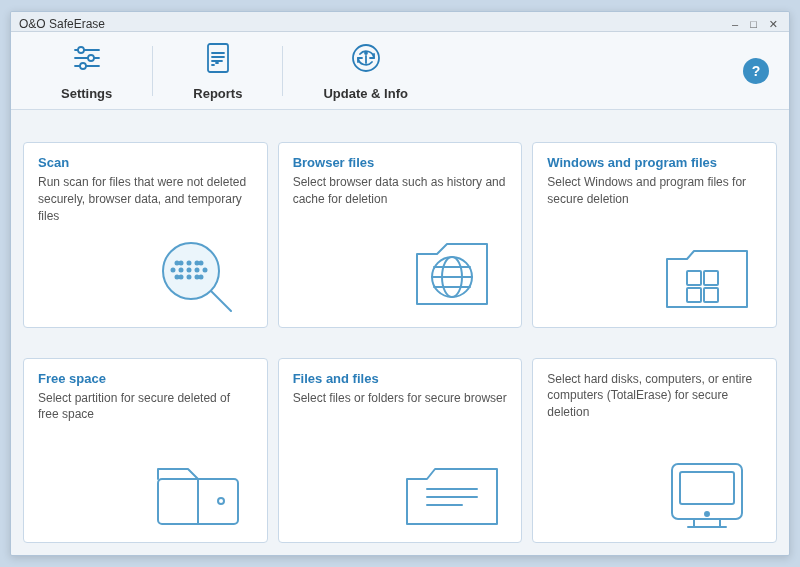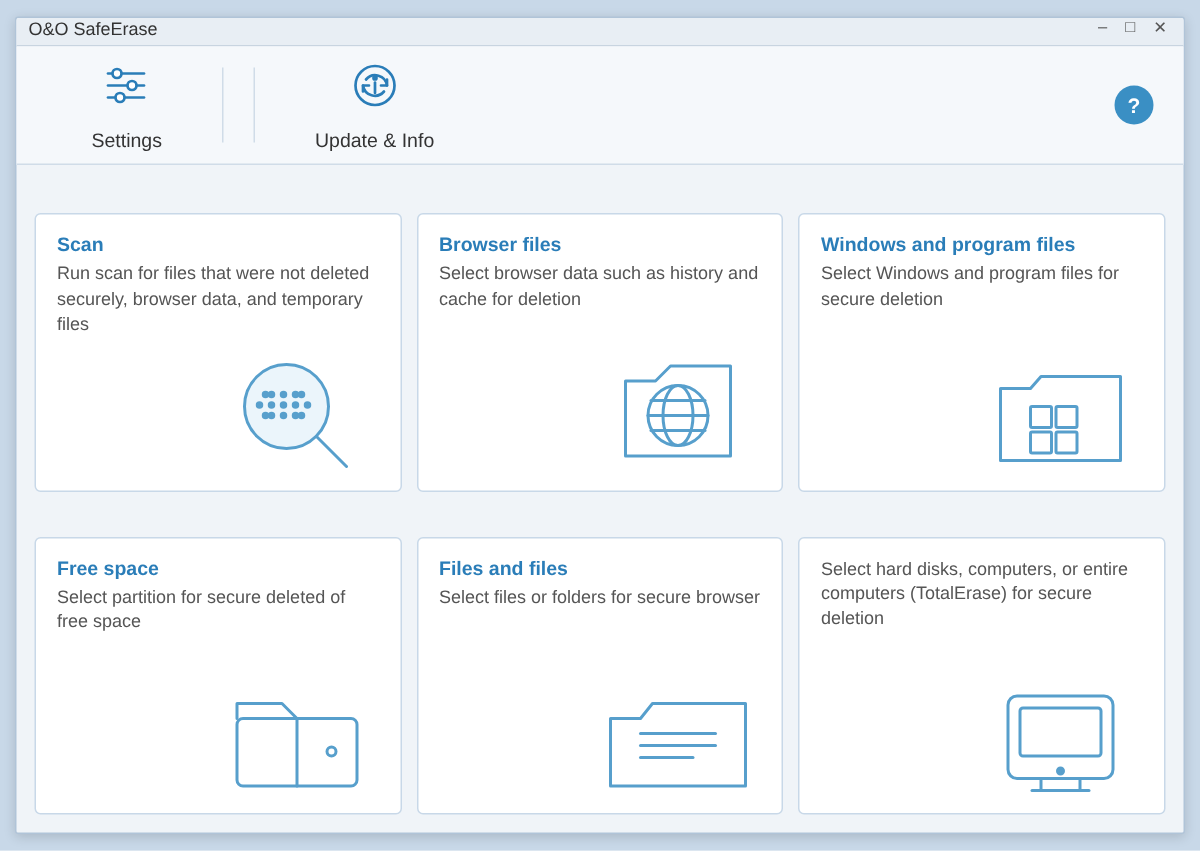--- a/index.html
+++ b/index.html
@@ -21,21 +21,21 @@
       border-radius: 2px;
       display: flex;
       flex-direction: column;
       box-shadow: 0 2px 8px rgba(0,0,0,0.15);
     }
     .titlebar {
       background: #e8eef4;
       border-bottom: 1px solid #c8d4e0;
       height: 28px;
       display: flex;
-      align-items: flex-start;
+      align-items: flex-end;
       justify-content: space-between;
       padding: 0 8px;
       border-radius: 2px 2px 0 0;
     }
     .titlebar-title {
       font-size: 12px;
       color: #333;
       font-weight: 400;
     }
     .titlebar-controls {
@@ -60,20 +60,21 @@
     .toolbar-item {
       display: flex;
       flex-direction: column;
       align-items: center;
       justify-content: center;
       padding: 8px 30px;
       cursor: pointer;
       border-radius: 4px;
       gap: 6px;
       position: relative;
+      font-weight: bold;
     }
     .toolbar-item-label {
       font-size: 13px;
       color: #333;
     }
     .toolbar-separator {
       width: 1px;
       height: 50px;
       background: #d0dce8;
       margin: 0 10px;
@@ -161,20 +162,35 @@
           <circle cx="12" cy="10" r="3" fill="white" stroke="#2a7db8" stroke-width="1.8"></circle>
           <circle cx="22" cy="18" r="3" fill="white" stroke="#2a7db8" stroke-width="1.8"></circle>
           <circle cx="14" cy="26" r="3" fill="white" stroke="#2a7db8" stroke-width="1.8"></circle>
         </svg>
       </span>
       <span class="toolbar-item-label">Settings</span>
     </div>
 
     <div class="toolbar-separator"></div>
 
+    <div class="toolbar-item">
+      <span>
+        <svg width="36" height="36" viewBox="0 0 36 36" fill="none" stroke="#2a7db8" stroke-width="1.8" stroke-linecap="round" stroke-linejoin="round">
+          <rect x="8" y="4" width="20" height="28" rx="2"></rect>
+          <line x1="12" y1="13" x2="24" y2="13"></line>
+          <line x1="12" y1="17" x2="24" y2="17"></line>
+          <line x1="12" y1="21" x2="20" y2="21"></line>
+
+          <line x1="12" y1="25" x2="14" y2="25"></line>
+          <line x1="16" y1="23" x2="18" y2="23"></line>
+          <line x1="20" y1="21" x2="22" y2="21"></line>
+        </svg>
+      </span>
+      <span class="toolbar-item-label">Reports</span>
+    </div>
 
     <div class="toolbar-separator"></div>
 
     <div class="toolbar-item">
       <span>
         <svg width="36" height="36" viewBox="0 0 36 36" fill="none" stroke="#2a7db8" stroke-width="1.8" stroke-linecap="round" stroke-linejoin="round">
           <circle cx="18" cy="18" r="13"></circle>
 
           <path d="M12 14 A8 8 0 0 1 26 18"></path>
           <polyline points="26,14 26,18 22,18"></polyline>

